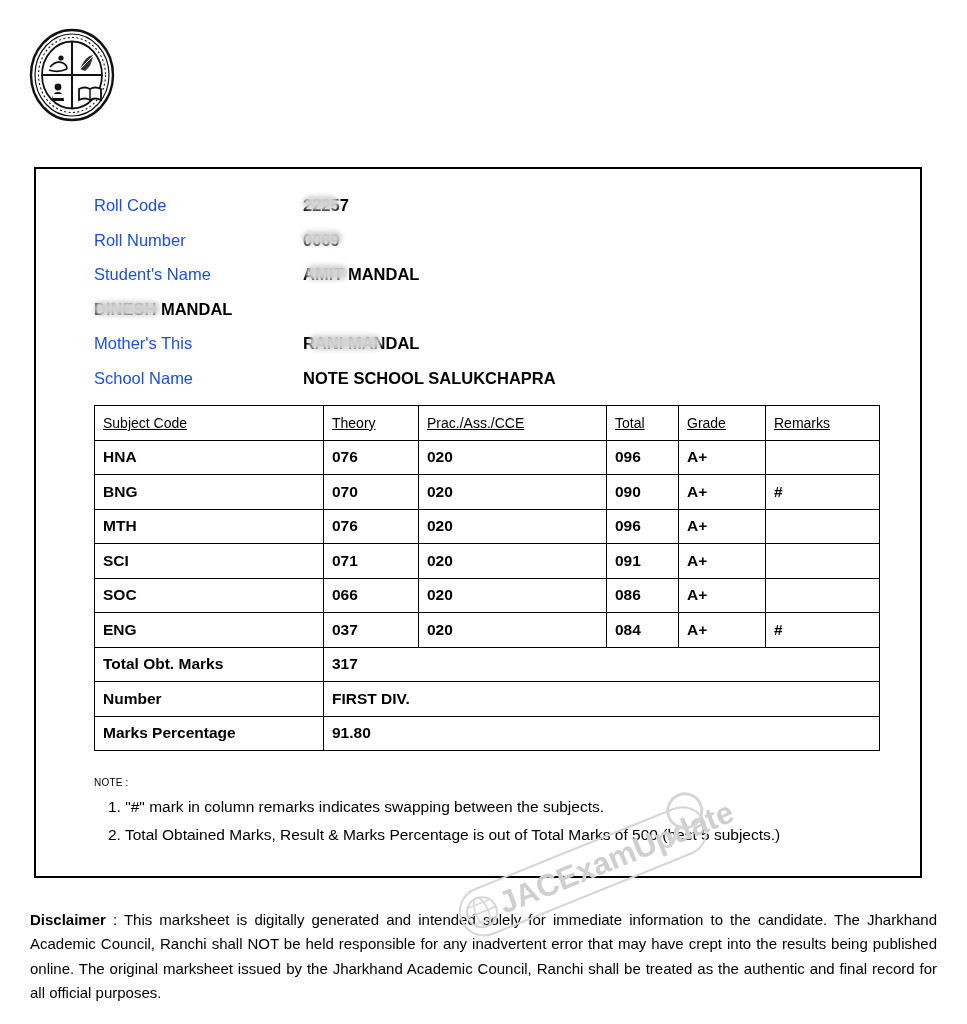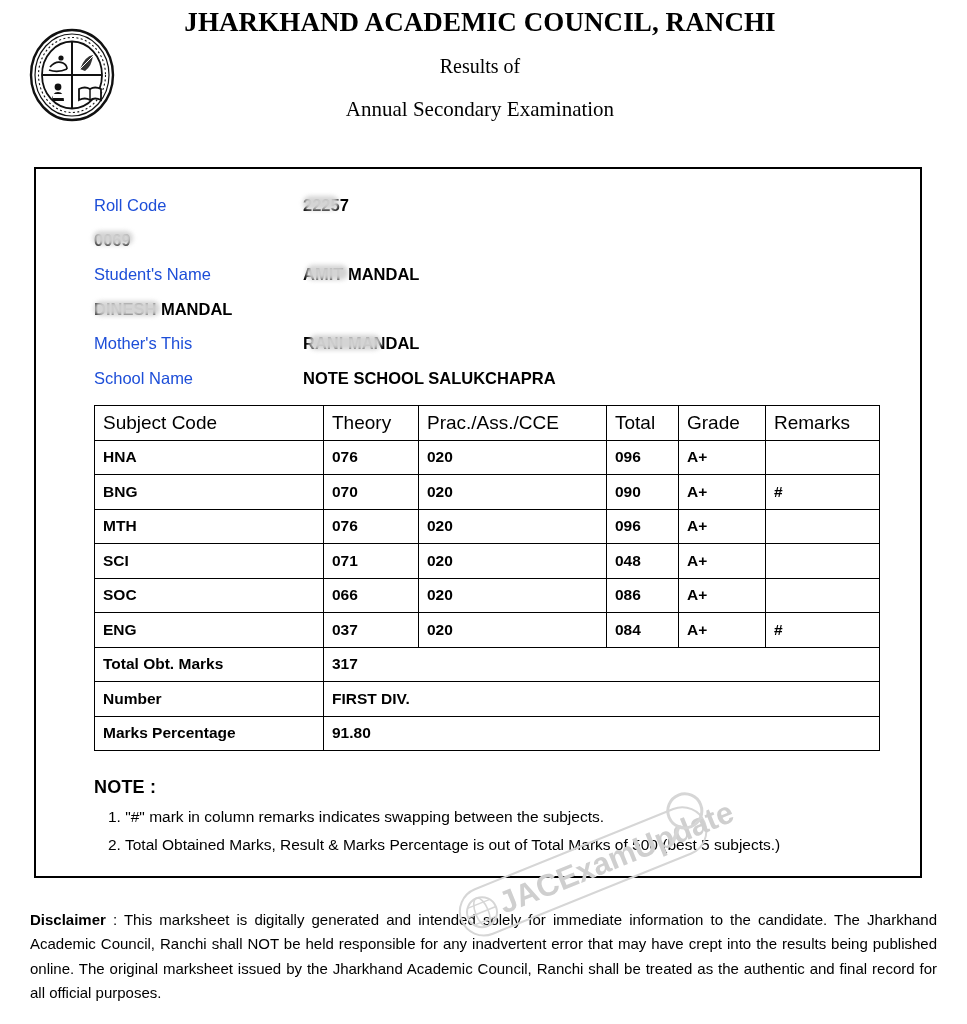--- a/index.html
+++ b/index.html
@@ -125,21 +125,22 @@
   #marks-table td, #marks-table th {
     border: 1.7px solid #000;
     padding: 0 8px;
     height: 34.5px;
     font-size: 15.5px;
     text-align: left;
     vertical-align: middle;
   }
   #marks-table thead th {
     font-weight: normal;
-    font-size: 19px;
+    font-size: 14px;
+    text-decoration: underline;
   }
   #marks-table tbody td {
     font-weight: bold;
     margin-left: 20px;
   }
   .col-sub   { width: 229px; }
   .col-thy   { width: 95px; }
   .col-prac  { width: 188px; }
   .col-tot   { width: 72px; }
   .col-grd   { width: 87px; }
@@ -158,22 +159,22 @@
   #watermark svg { display:block; }
 
   
   #note-block {
     position: absolute;
     left: 58px;
     top: 608px;
     width: 790px;
   }
   #note-title {
-    font-size: 18px;
-    font-weight: bold;
+    font-size: 10px;
+    font-weight: normal;
     letter-spacing: 0.2px;
   }
   .note-item {
     font-size: 15.5px;
     margin-top: 10px;
     padding-left: 14px;
   }
 
   
   #disclaimer {
@@ -211,35 +212,31 @@
 
       <circle cx="34" cy="60" r="3.4" fill="#111"></circle>
       <path d="M28 74 q0 -9 6 -9 q6 0 6 9 z" fill="#111"></path>
       <rect x="29" y="67" width="11" height="4" fill="#fff"></rect>
 
       <path d="M55 62 q6 -3 11 0 q5 -3 11 0 l0 11 q-6 -3 -11 0 q-5 -3 -11 0 z" fill="#fff" stroke="#111" stroke-width="1.8"></path>
       <line x1="66" y1="62" x2="66" y2="73" stroke="#111" stroke-width="1.5"></line>
     </svg>
   </div>
 
-  <div id="title-block">
-    <div id="council-title">JHARKHAND ACADEMIC COUNCIL, RANCHI</div>
-    <div id="results-of">Results of</div>
-    <div id="exam-name">Annual Secondary Examination</div>
-  </div>
 </div>
 
 <div id="card">
 
   <div id="details">
       <div class="detail-row">
         <div class="detail-label">Roll Code</div>
         <div class="detail-value"><span>22257</span><span class="redact r-code"></span></div>
       </div>
       <div class="detail-row">
+        <div class="detail-label">Roll Number</div>
         <div class="detail-value"><span>0069</span><span class="redact r-num"></span></div>
       </div>
       <div class="detail-row">
         <div class="detail-label">Student's Name</div>
         <div class="detail-value"><span>AMIT MANDAL</span><span class="redact r-stu"></span></div>
       </div>
       <div class="detail-row">
         <div class="detail-value"><span>DINESH MANDAL</span><span class="redact r-fat"></span></div>
       </div>
       <div class="detail-row">
@@ -293,21 +290,21 @@
           <td>076</td>
           <td>020</td>
           <td>096</td>
           <td>A+</td>
           <td></td>
         </tr>
         <tr>
           <td>SCI</td>
           <td>071</td>
           <td>020</td>
-          <td>048</td>
+          <td>091</td>
           <td>A+</td>
           <td></td>
         </tr>
         <tr>
           <td>SOC</td>
           <td>066</td>
           <td>020</td>
           <td>086</td>
           <td>A+</td>
           <td></td>

